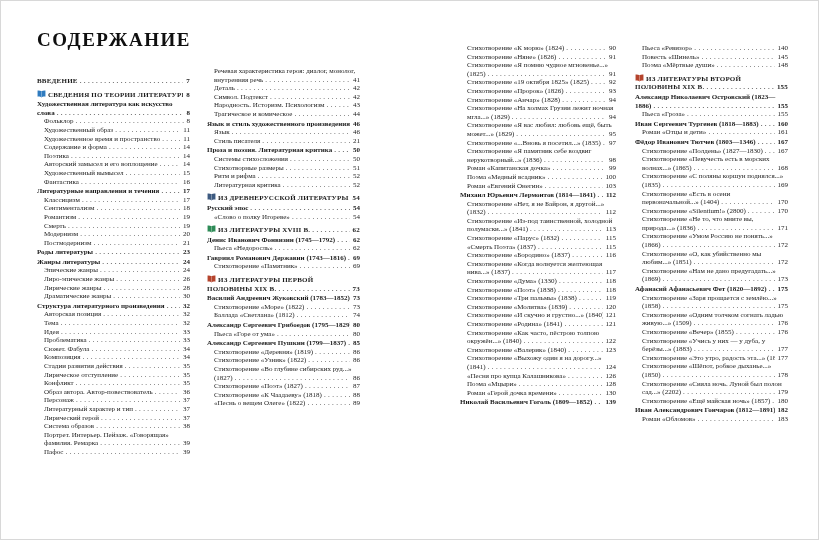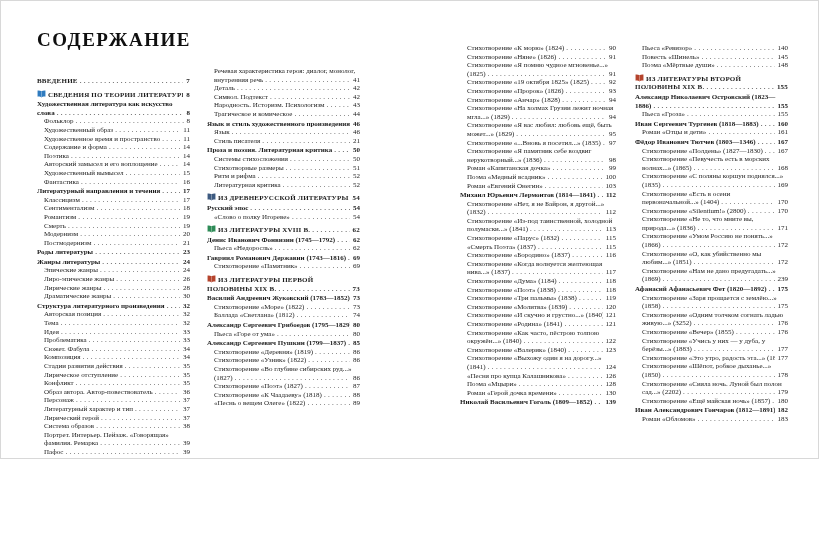--- a/index.html
+++ b/index.html
@@ -1,16 +1,16 @@
 <!DOCTYPE html>
 <html><head>
 <meta charset="utf-8">
 <style>
   html,body{margin:0;padding:0;width:819px;height:540px;background:#ffffff;}
-  .sheet{position:relative;width:819px;height:459px;background:#fff;border:1px solid #d8d8d8;
+  .sheet{position:relative;width:819px;height:540px;background:#fff;border:1px solid #d8d8d8;
          box-sizing:border-box;font-family:"Liberation Serif",serif;color:#1c1c1c;overflow:hidden;}
   .title{position:absolute;left:36px;top:28px;margin:0;font-size:19px;font-weight:bold;
          letter-spacing:1.5px;color:#0f0f0f;font-family:"Liberation Serif",serif;}
   .col{position:absolute;font-size:7px;line-height:8.6px;}
   .col1{left:36px;top:76px;width:153px;}
   .col2{left:206px;top:66px;width:153px;}
   .col3{left:459px;top:43px;width:156px;}
   .col4{left:634px;top:43px;width:153px;}
   .entry{position:relative;overflow:hidden;}
   .e-h1{font-weight:bold;margin-top:4px;letter-spacing:.2px;}
@@ -36,21 +36,21 @@
           </svg></span><span class="t">СВЕДЕНИЯ ПО ТЕОРИИ ЛИТЕРАТУРЫ</span><span class="dots"></span><span class="pg">8</span></div>
       <div class="entry e-h2"><span class="t">Художественная литература как искусство слова</span><span class="dots"> . . . . . . . . . . . . . . . . . . . . . . . . . . . . . . . . .</span><span class="pg">8</span></div>
       <div class="entry e-item"><span class="t">Фольклор</span><span class="dots"> . . . . . . . . . . . . . . . . . . . . . . . . . . . .</span><span class="pg">8</span></div>
       <div class="entry e-item"><span class="t">Художественный образ</span><span class="dots"> . . . . . . . . . . . . . . . . . .</span><span class="pg">11</span></div>
       <div class="entry e-item"><span class="t">Художественное время и пространство</span><span class="dots"> . . . . . . .</span><span class="pg">11</span></div>
       <div class="entry e-item"><span class="t">Содержание и форма</span><span class="dots"> . . . . . . . . . . . . . . . . . . . .</span><span class="pg">14</span></div>
       <div class="entry e-item"><span class="t">Поэтика</span><span class="dots"> . . . . . . . . . . . . . . . . . . . . . . . . . . . . .</span><span class="pg">14</span></div>
       <div class="entry e-item"><span class="t">Авторский замысел и его воплощение</span><span class="dots"> . . . . . . .</span><span class="pg">14</span></div>
       <div class="entry e-item"><span class="t">Художественный вымысел</span><span class="dots"> . . . . . . . . . . . . . . . .</span><span class="pg">15</span></div>
       <div class="entry e-item"><span class="t">Фантастика</span><span class="dots"> . . . . . . . . . . . . . . . . . . . . . . . . . . .</span><span class="pg">16</span></div>
-      <div class="entry e-h2"><span class="t">Литературный направления и течения</span><span class="dots"> . . . . . . .</span><span class="pg">17</span></div>
+      <div class="entry e-h2"><span class="t">Литературные направления и течения</span><span class="dots"> . . . . . . .</span><span class="pg">17</span></div>
       <div class="entry e-item"><span class="t">Классицизм</span><span class="dots"> . . . . . . . . . . . . . . . . . . . . . . . . . .</span><span class="pg">17</span></div>
       <div class="entry e-item"><span class="t">Сентиментализм</span><span class="dots"> . . . . . . . . . . . . . . . . . . . . . . .</span><span class="pg">18</span></div>
       <div class="entry e-item"><span class="t">Романтизм</span><span class="dots"> . . . . . . . . . . . . . . . . . . . . . . . . . . .</span><span class="pg">19</span></div>
       <div class="entry e-item"><span class="t">Смерть</span><span class="dots"> . . . . . . . . . . . . . . . . . . . . . . . . . . . . .</span><span class="pg">19</span></div>
       <div class="entry e-item"><span class="t">Модернизм</span><span class="dots"> . . . . . . . . . . . . . . . . . . . . . . . . . . .</span><span class="pg">20</span></div>
       <div class="entry e-item"><span class="t">Постмодернизм</span><span class="dots"> . . . . . . . . . . . . . . . . . . . . . . . .</span><span class="pg">21</span></div>
       <div class="entry e-h2"><span class="t">Роды литературы</span><span class="dots"> . . . . . . . . . . . . . . . . . . . . . . .</span><span class="pg">23</span></div>
       <div class="entry e-h2"><span class="t">Жанры литературы</span><span class="dots"> . . . . . . . . . . . . . . . . . . . . .</span><span class="pg">24</span></div>
       <div class="entry e-item"><span class="t">Эпические жанры</span><span class="dots"> . . . . . . . . . . . . . . . . . . . . . .</span><span class="pg">24</span></div>
       <div class="entry e-item"><span class="t">Лиро-эпические жанры</span><span class="dots"> . . . . . . . . . . . . . . . . . .</span><span class="pg">26</span></div>
@@ -133,21 +133,21 @@
       <div class="entry e-item"><span class="t">Роман «Капитанская дочка»</span><span class="dots"> . . . . . . . . . . . . . . .</span><span class="pg">99</span></div>
       <div class="entry e-item"><span class="t">Поэма «Медный всадник»</span><span class="dots"> . . . . . . . . . . . . . . . . .</span><span class="pg">100</span></div>
       <div class="entry e-item"><span class="t">Роман «Евгений Онегин»</span><span class="dots"> . . . . . . . . . . . . . . . . .</span><span class="pg">103</span></div>
       <div class="entry e-author"><span class="t">Михаил Юрьевич Лермонтов (1814—1841)</span><span class="dots"> . . . . .</span><span class="pg">112</span></div>
       <div class="entry e-item"><span class="t">Стихотворение «Нет, я не Байрон, я другой...» (1832)</span><span class="dots"> . . . . . . . . . . . . . . . . . . . . . . . . . . . . . . .</span><span class="pg">112</span></div>
       <div class="entry e-item"><span class="t">Стихотворение «Из-под таинственной, холодной полумаски...» (1841)</span><span class="dots"> . . . . . . . . . . . . . . . . . . . . .</span><span class="pg">113</span></div>
       <div class="entry e-item"><span class="t">Стихотворение «Парус» (1832)</span><span class="dots"> . . . . . . . . . . . . .</span><span class="pg">115</span></div>
       <div class="entry e-item"><span class="t">«Смерть Поэта» (1837)</span><span class="dots"> . . . . . . . . . . . . . . . . . . .</span><span class="pg">115</span></div>
       <div class="entry e-item"><span class="t">Стихотворение «Бородино» (1837)</span><span class="dots"> . . . . . . . . . . .</span><span class="pg">116</span></div>
       <div class="entry e-item"><span class="t">Стихотворение «Когда волнуется желтеющая нива...» (1837)</span><span class="dots"> . . . . . . . . . . . . . . . . . . . . . . . . .</span><span class="pg">117</span></div>
-      <div class="entry e-item"><span class="t">Стихотворение «Дума» (1184)</span><span class="dots"> . . . . . . . . . . . . . .</span><span class="pg">118</span></div>
+      <div class="entry e-item"><span class="t">Стихотворение «Дума» (1330)</span><span class="dots"> . . . . . . . . . . . . . .</span><span class="pg">118</span></div>
       <div class="entry e-item"><span class="t">Стихотворение «Поэт» (1838)</span><span class="dots"> . . . . . . . . . . . . . .</span><span class="pg">118</span></div>
       <div class="entry e-item"><span class="t">Стихотворение «Три пальмы» (1838)</span><span class="dots"> . . . . . . . . .</span><span class="pg">119</span></div>
       <div class="entry e-item"><span class="t">Стихотворение «Молитва» (1839)</span><span class="dots"> . . . . . . . . . . .</span><span class="pg">120</span></div>
       <div class="entry e-item"><span class="t">Стихотворение «И скучно и грустно...» (1840)</span><span class="dots"> . .</span><span class="pg">121</span></div>
       <div class="entry e-item"><span class="t">Стихотворение «Родина» (1841)</span><span class="dots"> . . . . . . . . . . . . .</span><span class="pg">121</span></div>
       <div class="entry e-item"><span class="t">Стихотворение «Как часто, пёстрою толпою окружён...» (1840)</span><span class="dots"> . . . . . . . . . . . . . . . . . . . . . . .</span><span class="pg">122</span></div>
       <div class="entry e-item"><span class="t">Стихотворение «Валерик» (1840)</span><span class="dots"> . . . . . . . . . . . .</span><span class="pg">123</span></div>
       <div class="entry e-item"><span class="t">Стихотворение «Выхожу один я на дорогу...» (1841)</span><span class="dots"> . . . . . . . . . . . . . . . . . . . . . . . . . . . . . . .</span><span class="pg">124</span></div>
       <div class="entry e-item"><span class="t">«Песня про купца Калашникова»</span><span class="dots"> . . . . . . . . . . . .</span><span class="pg">126</span></div>
       <div class="entry e-item"><span class="t">Поэма «Мцыри»</span><span class="dots"> . . . . . . . . . . . . . . . . . . . . . . . .</span><span class="pg">128</span></div>
@@ -168,24 +168,24 @@
       <div class="entry e-item"><span class="t">Роман «Отцы и дети»</span><span class="dots"> . . . . . . . . . . . . . . . . . . .</span><span class="pg">161</span></div>
       <div class="entry e-author"><span class="t">Фёдор Иванович Тютчев (1803—1346)</span><span class="dots"> . . . . . . .</span><span class="pg">167</span></div>
       <div class="entry e-item"><span class="t">Стихотворение «Полдень» (1827—1830)</span><span class="dots"> . . . . . .</span><span class="pg">167</span></div>
       <div class="entry e-item"><span class="t">Стихотворение «Певучесть есть в морских волнах...» (1865)</span><span class="dots"> . . . . . . . . . . . . . . . . . . . . . . .</span><span class="pg">168</span></div>
       <div class="entry e-item"><span class="t">Стихотворение «С поляны коршун поднялся...» (1835)</span><span class="dots"> . . . . . . . . . . . . . . . . . . . . . . . . . . . . . . .</span><span class="pg">169</span></div>
       <div class="entry e-item"><span class="t">Стихотворение «Есть в осени первоначальной...» (1404)</span><span class="dots"> . . . . . . . . . . . . . . . .</span><span class="pg">170</span></div>
       <div class="entry e-item"><span class="t">Стихотворение «Silentium!» (2800)</span><span class="dots"> . . . . . . . . . .</span><span class="pg">170</span></div>
       <div class="entry e-item"><span class="t">Стихотворение «Не то, что мните вы, природа...» (1836)</span><span class="dots"> . . . . . . . . . . . . . . . . . . . . . .</span><span class="pg">171</span></div>
       <div class="entry e-item"><span class="t">Стихотворение «Умом Россию не понять...» (1866)</span><span class="dots"> . . . . . . . . . . . . . . . . . . . . . . . . . . . . . . .</span><span class="pg">172</span></div>
       <div class="entry e-item"><span class="t">Стихотворение «О, как убийственно мы любим...» (1851)</span><span class="dots"> . . . . . . . . . . . . . . . . . . . . . . .</span><span class="pg">172</span></div>
-      <div class="entry e-item"><span class="t">Стихотворение «Нам не дано предугадать...» (1869)</span><span class="dots"> . . . . . . . . . . . . . . . . . . . . . . . . . . . . . . .</span><span class="pg">239</span></div>
+      <div class="entry e-item"><span class="t">Стихотворение «Нам не дано предугадать...» (1869)</span><span class="dots"> . . . . . . . . . . . . . . . . . . . . . . . . . . . . . . .</span><span class="pg">173</span></div>
       <div class="entry e-author"><span class="t">Афанасий Афанасьевич Фет (1820—1892)</span><span class="dots"> . . . . .</span><span class="pg">175</span></div>
       <div class="entry e-item"><span class="t">Стихотворение «Заря прощается с землёю...» (1858)</span><span class="dots"> . . . . . . . . . . . . . . . . . . . . . . . . . . . . . . .</span><span class="pg">175</span></div>
-      <div class="entry e-item"><span class="t">Стихотворение «Одним толчком согнать ладью живую...» (3252)</span><span class="dots"> . . . . . . . . . . . . . . . . . . . . . . .</span><span class="pg">176</span></div>
+      <div class="entry e-item"><span class="t">Стихотворение «Одним толчком согнать ладью живую...» (1509)</span><span class="dots"> . . . . . . . . . . . . . . . . . . . . . . .</span><span class="pg">176</span></div>
       <div class="entry e-item"><span class="t">Стихотворение «Вечер» (1855)</span><span class="dots"> . . . . . . . . . . . . .</span><span class="pg">176</span></div>
       <div class="entry e-item"><span class="t">Стихотворение «Учись у них — у дуба, у берёзы...» (1883)</span><span class="dots"> . . . . . . . . . . . . . . . . . . . . . . .</span><span class="pg">177</span></div>
       <div class="entry e-item"><span class="t">Стихотворение «Это утро, радость эта...» (1881)</span><span class="dots"></span><span class="pg">177</span></div>
       <div class="entry e-item"><span class="t">Стихотворение «Шёпот, робкое дыханье...» (1850)</span><span class="dots"> . . . . . . . . . . . . . . . . . . . . . . . . . . . . . . .</span><span class="pg">178</span></div>
       <div class="entry e-item"><span class="t">Стихотворение «Сияла ночь. Луной был полон сад...» (2202)</span><span class="dots"> . . . . . . . . . . . . . . . . . . . . . . . . . .</span><span class="pg">179</span></div>
       <div class="entry e-item"><span class="t">Стихотворение «Ещё майская ночь» (1857)</span><span class="dots"> . . . .</span><span class="pg">180</span></div>
       <div class="entry e-author"><span class="t">Иван Александрович Гончаров (1812—1891)</span><span class="dots"> . . .</span><span class="pg">182</span></div>
       <div class="entry e-item"><span class="t">Роман «Обломов»</span><span class="dots"> . . . . . . . . . . . . . . . . . . . . . .</span><span class="pg">183</span></div>
     </div>
 </div>

